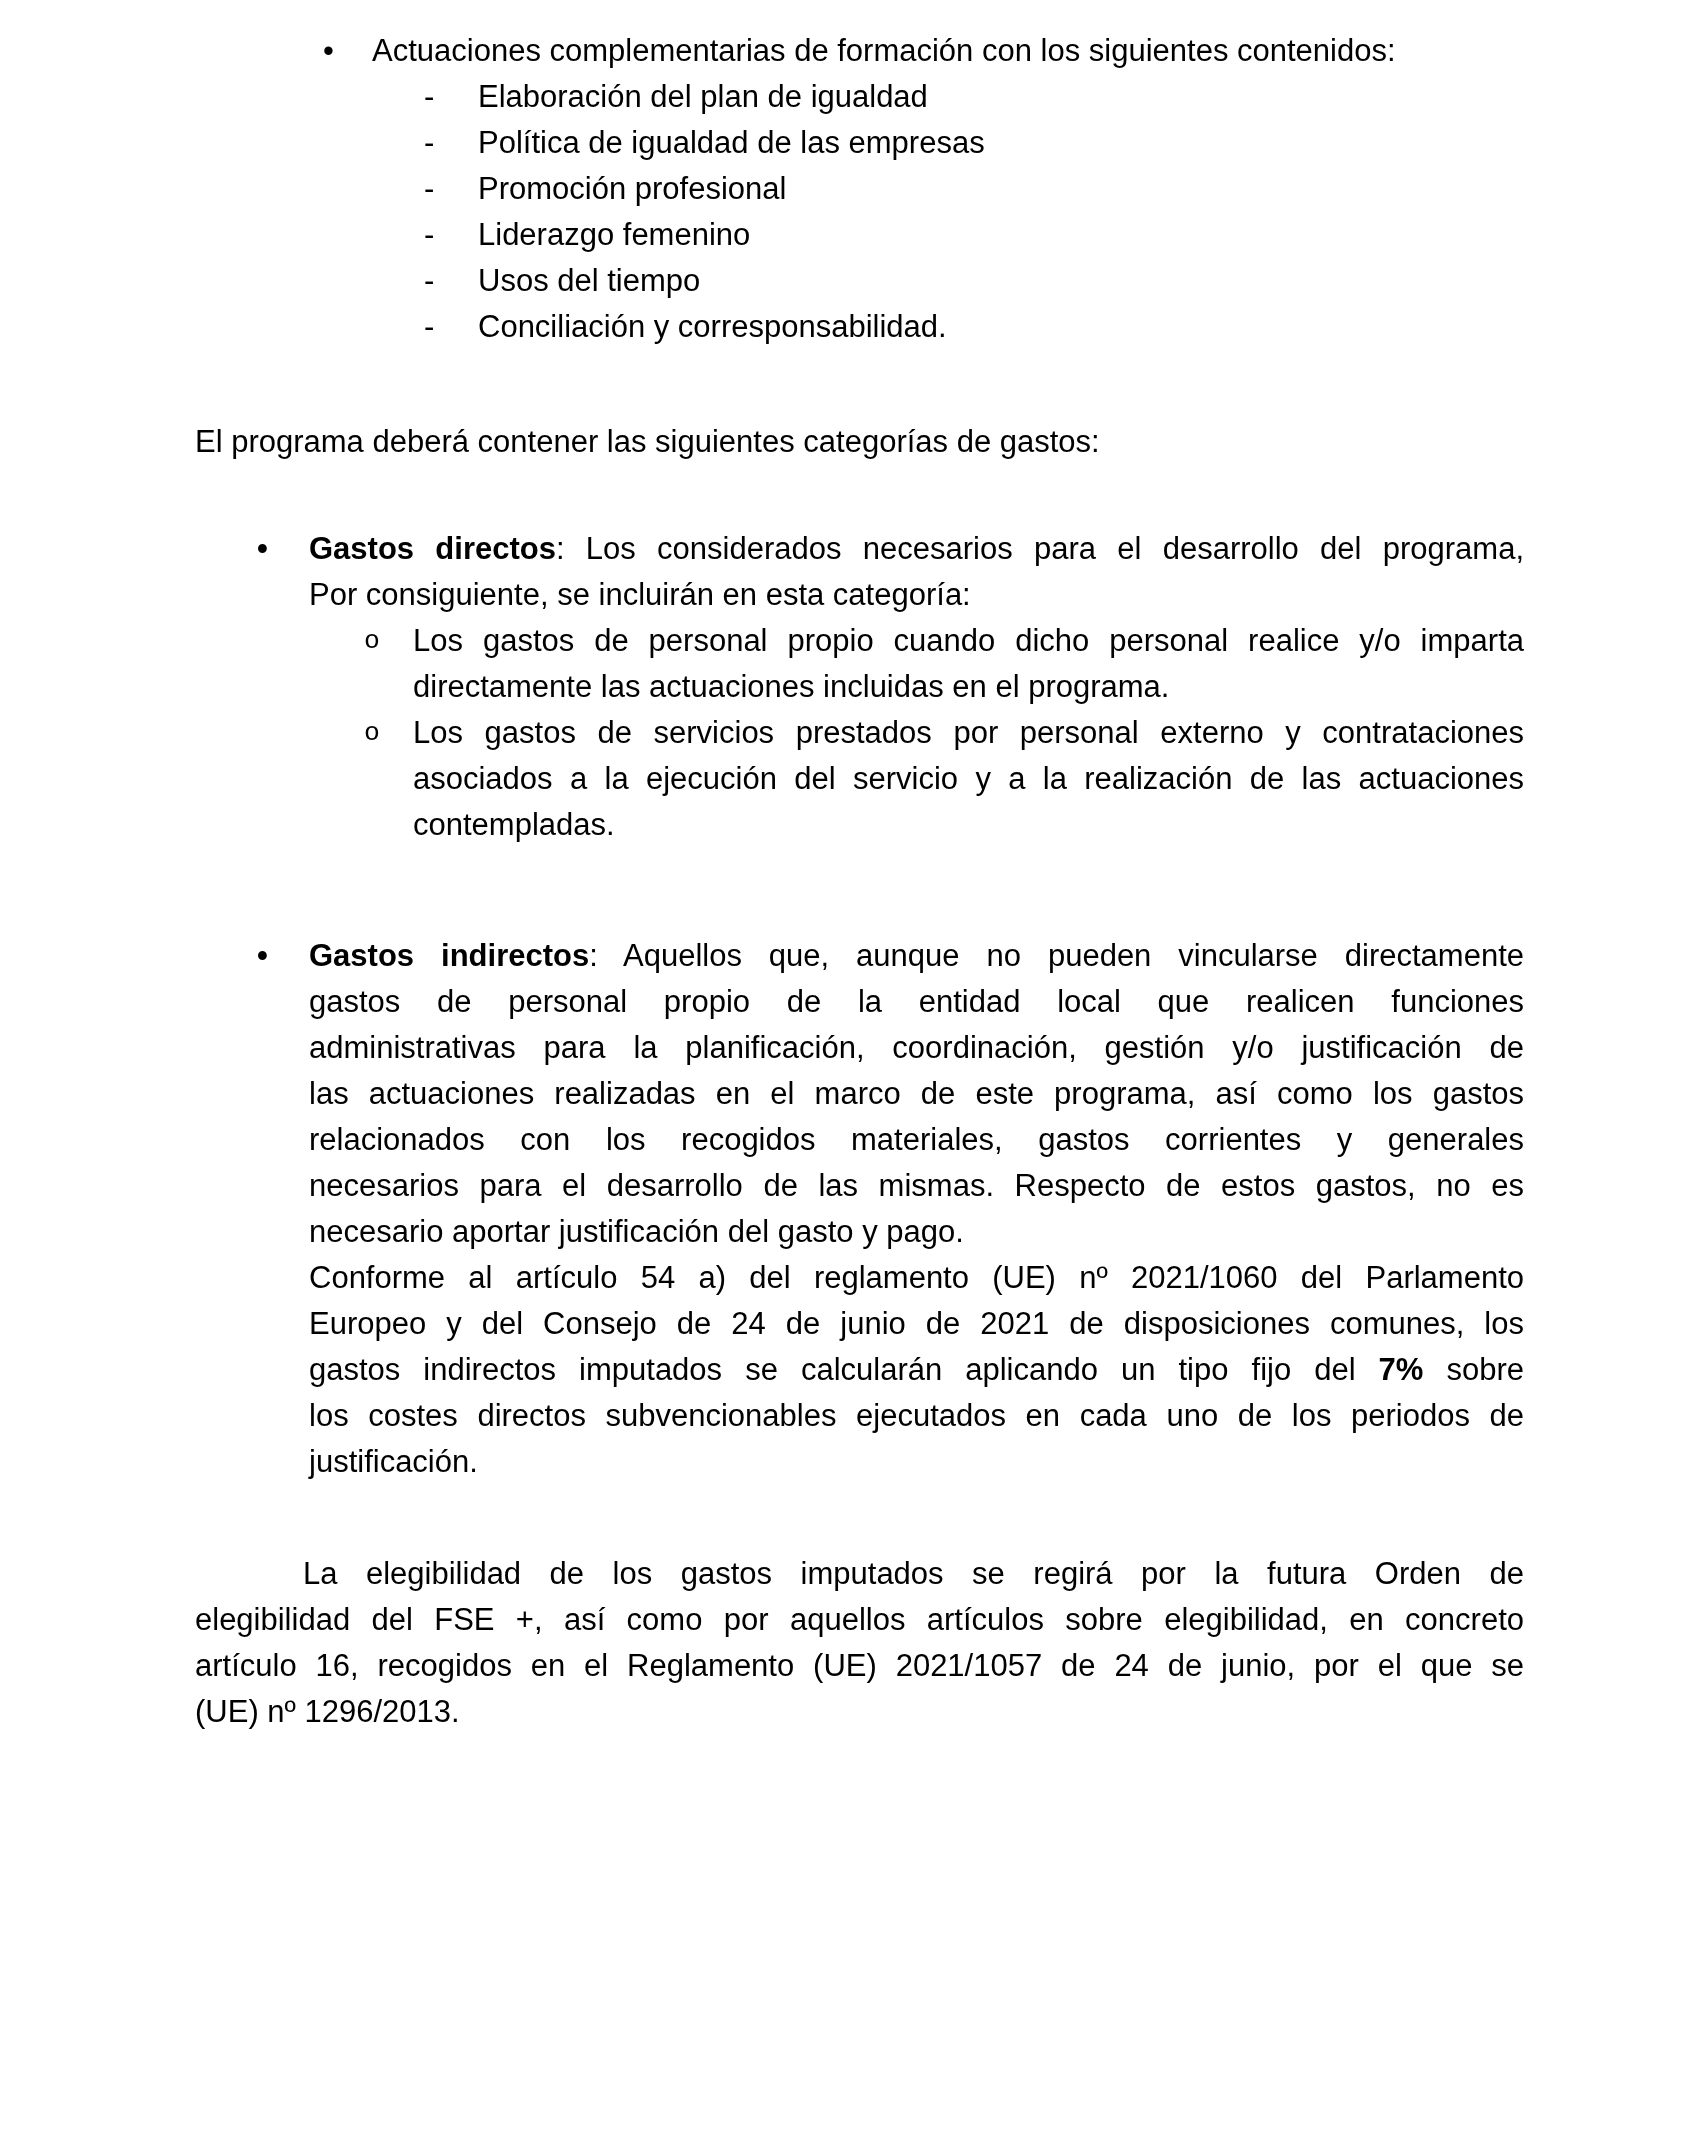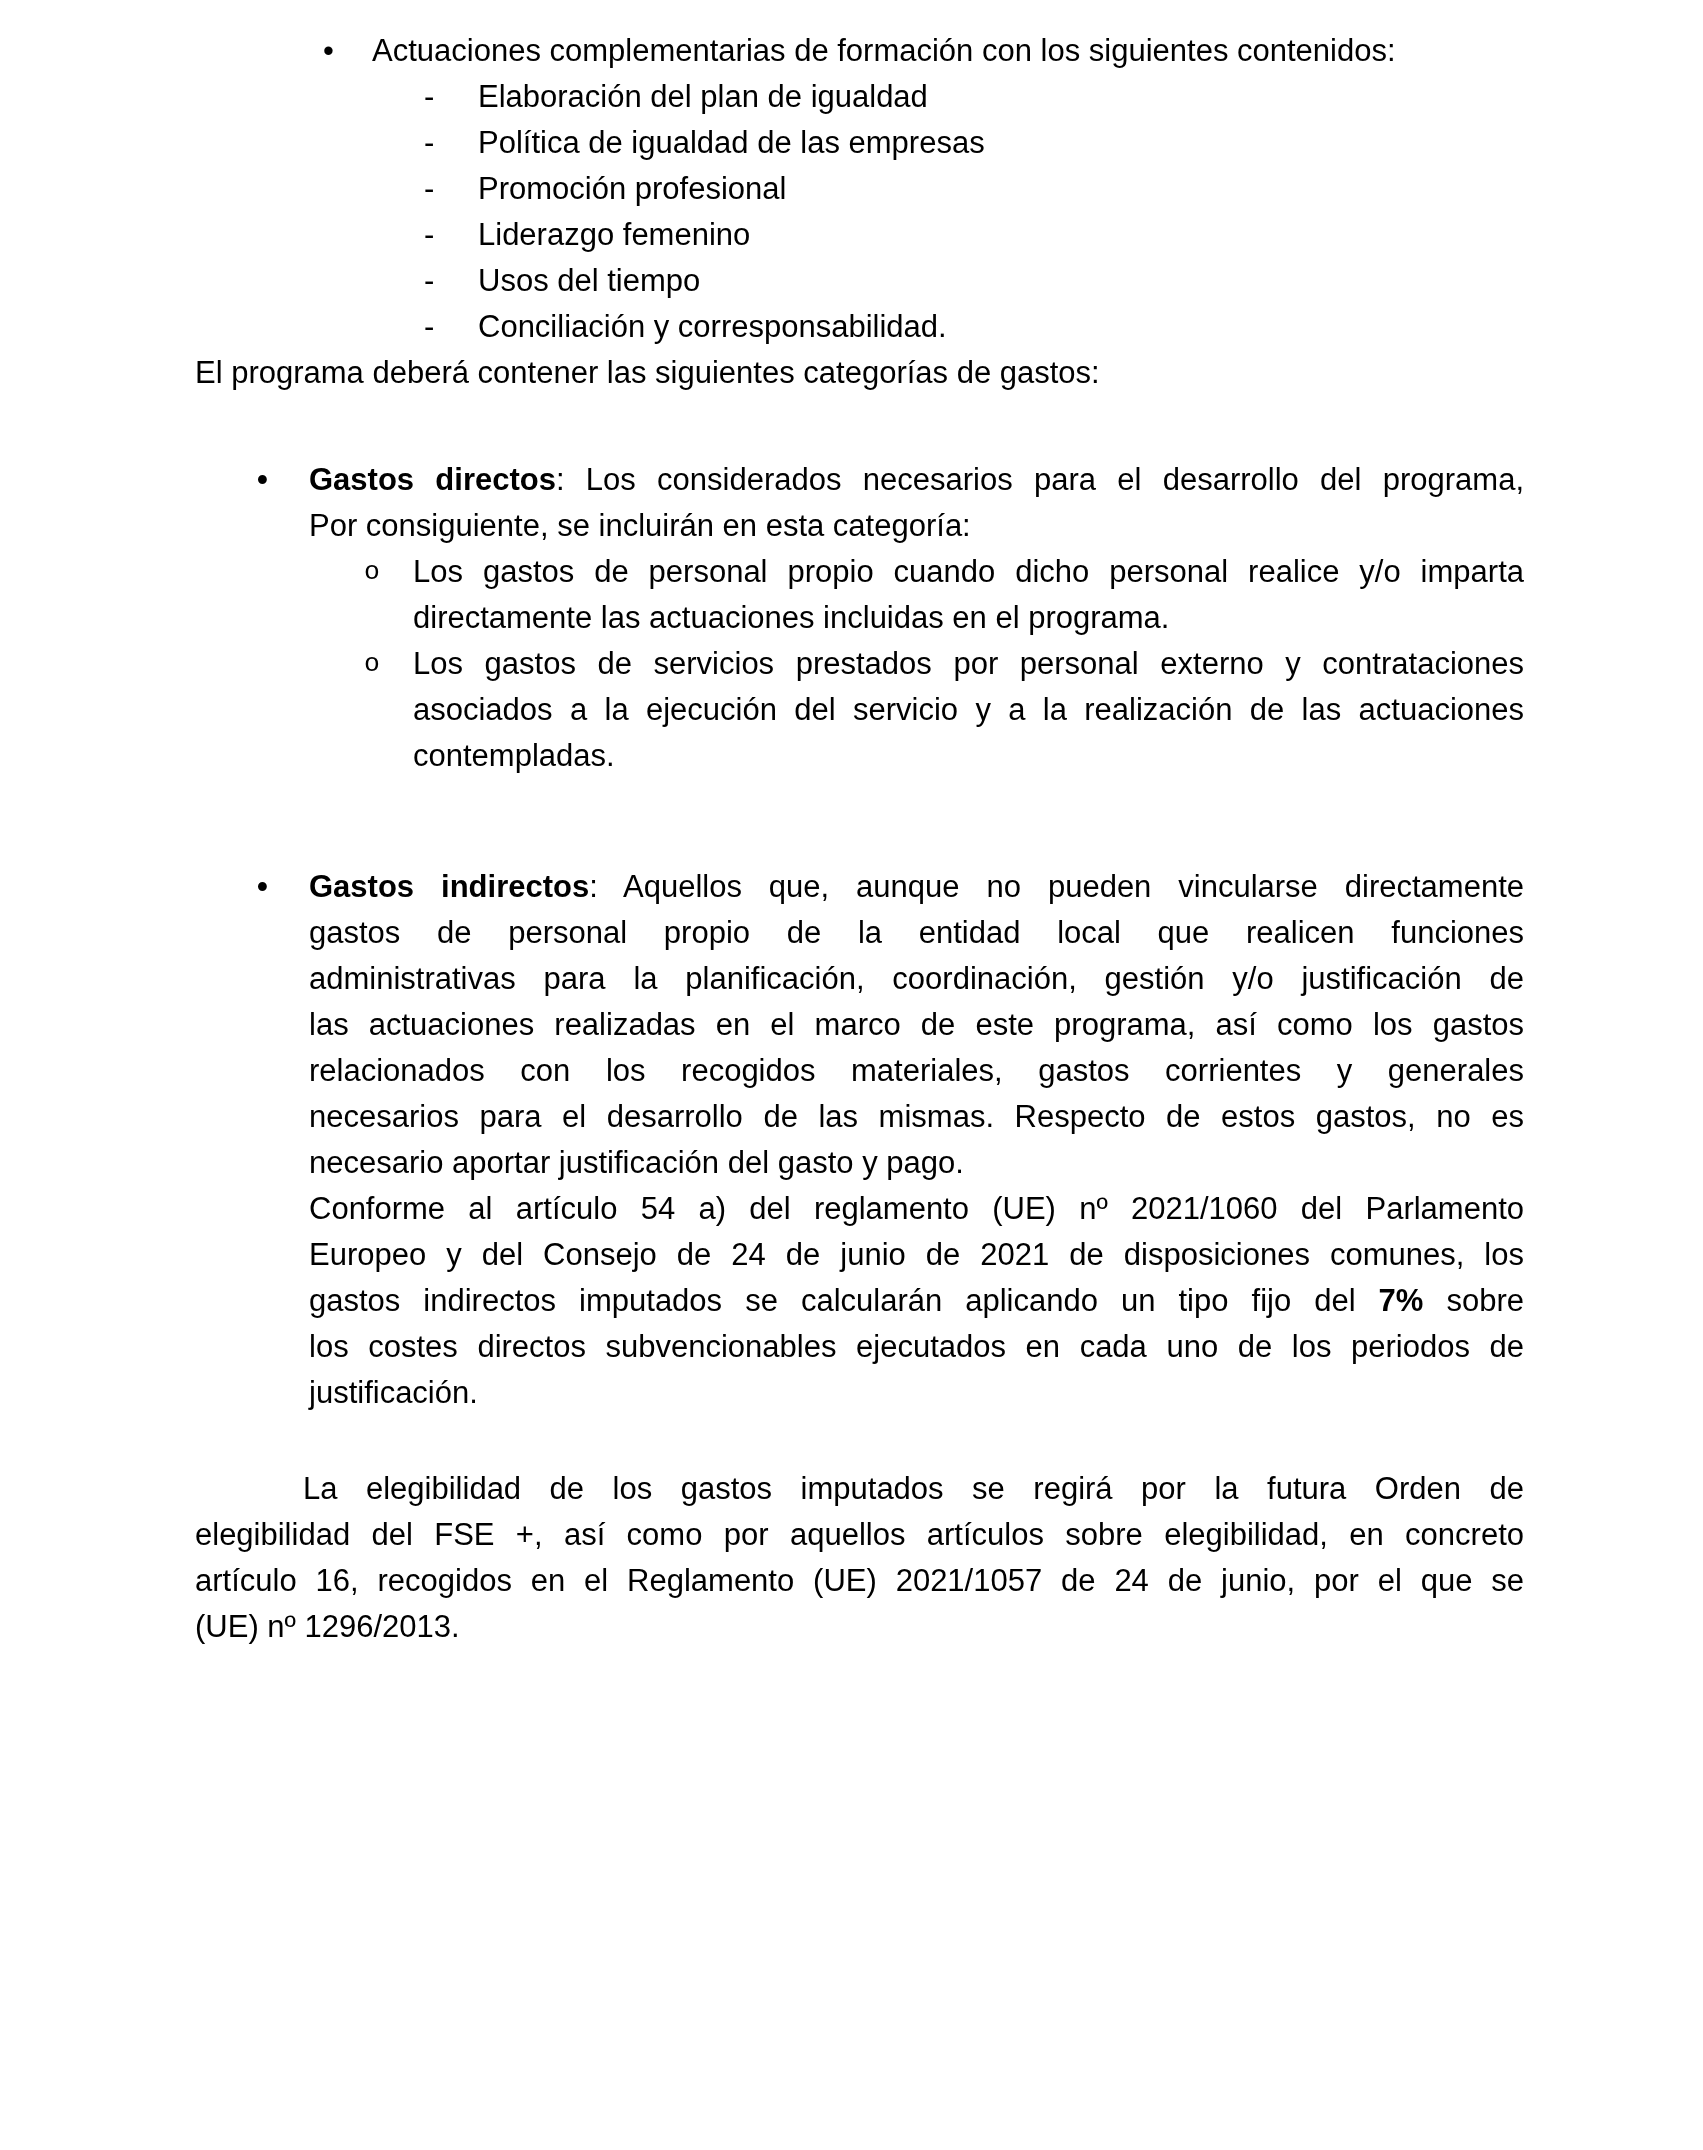--- a/index.html
+++ b/index.html
@@ -22,24 +22,24 @@
   .bullet-b{position:relative;margin-left:309px;margin-right:179px;}
   .o-item{position:relative;margin-left:413px;margin-right:179px;}
 
   .marker{position:absolute;top:0;}
   .bullet-a > .marker{left:-49px;}
   .dash-item > .marker{left:-54px;}
   .bullet-b > .marker{left:-52px;font-weight:bold;}
   .o-item > .marker{left:-49px;font-family:"Liberation Mono",monospace;font-size:26.4px;}
 
   
-  .gap-intro{}
+  .gap-intro{margin-top:69px;}
   .gap-directos{margin-top:61px;}
   .gap-indirectos{margin-top:85px;}
-  .gap-closing{margin-top:50px;}
+  .gap-closing{margin-top:66px;}
 
   
   .jline{text-align:justify;text-align-last:justify;}
   .jline.end{text-align-last:left;}
   .jline.ind{text-indent:108px;}
   .b{font-weight:bold;margin-top:38px;}
 </style>
 </head>
 <body>
 

